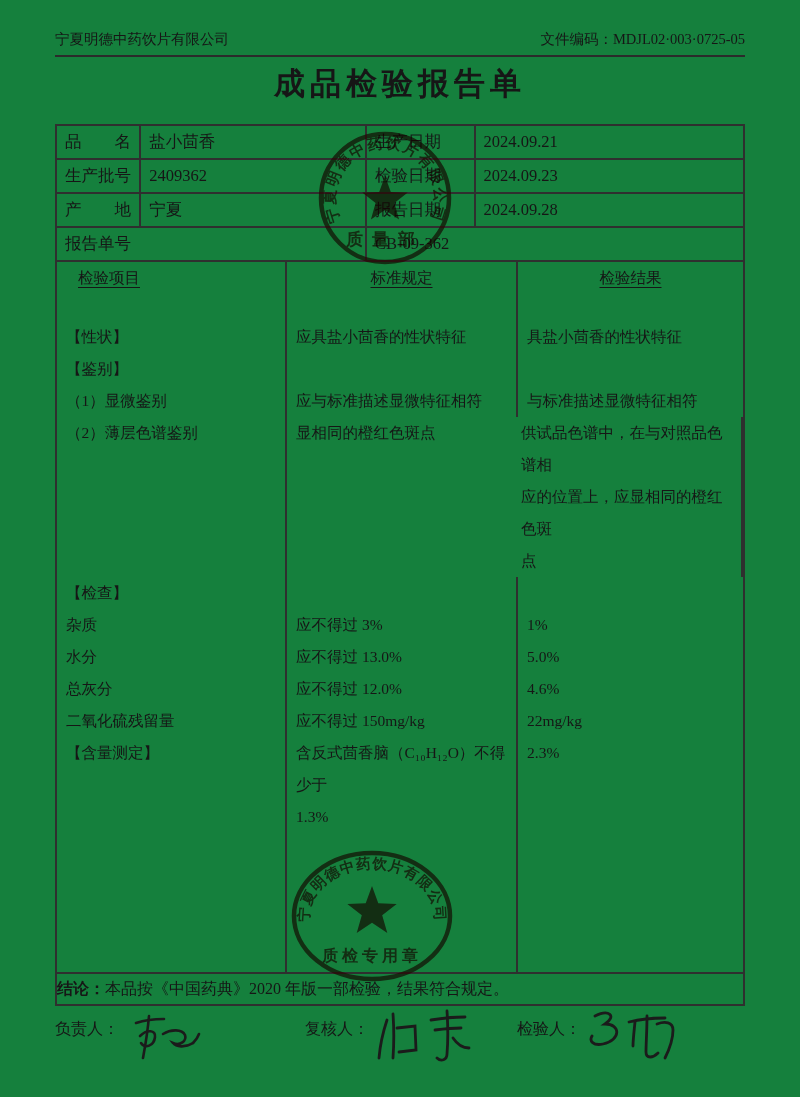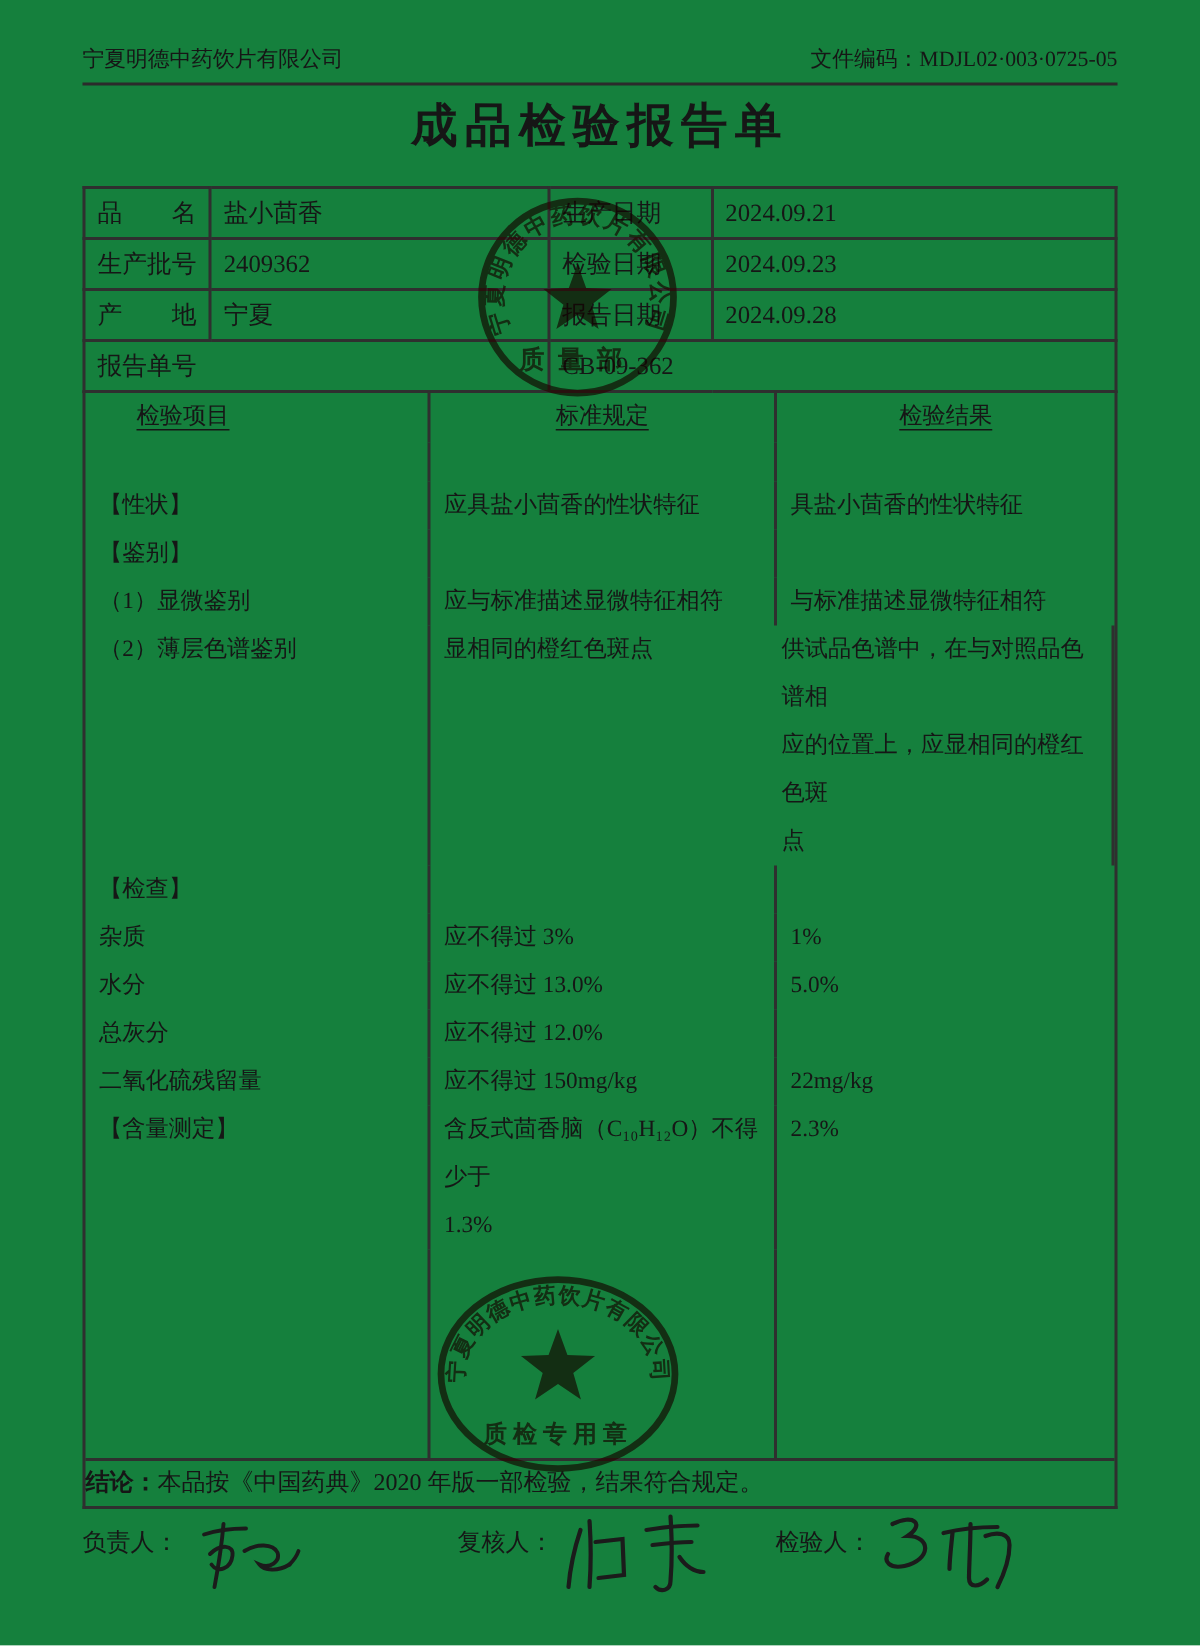--- a/index.html
+++ b/index.html
@@ -30,21 +30,21 @@
   
   .main-table { width:690px; border:2px solid #2f2f2f; border-top:none; margin-top:-1px; }
   .mt-row { display:flex; }
   .cell { padding:0 9px; font-size:15.5px; line-height:32px; white-space:pre-line; }
   .c1 { width:230px; border-right:2px solid #2f2f2f; }
   .c2 { width:231px; border-right:2px solid #2f2f2f; }
   .c3 { flex:1; }
   .mt-header { display:flex; height:34px; align-items:center; }
   .mt-header .cell { line-height:34px; white-space:nowrap; }
   .mt-header .c2, .mt-header .c3 { text-align:center; }
-  .mt-header .c1 { padding-left:34px; }
+  .mt-header .c1 { padding-left:21px; }
   .mt-header span { text-decoration:underline; text-underline-offset:4px; }
   .mt-body { display:flex; flex-direction:column; height:677px; padding-top:0; }
   .mt-body .spacer-row { height:26px; }
   .mt-row.filler { flex:1; }
   .conclusion { border-top:2px solid #2f2f2f; height:32px; line-height:30px;
     font-size:16px; padding:0 0; white-space:nowrap; }
   .conclusion b { font-weight:bold; }
 
   
   .sign-row { display:flex; margin-top:8px; font-size:16px; align-items:flex-start; }
@@ -146,20 +146,21 @@
           <div class="cell c3">1%</div>
         </div>
         <div class="mt-row">
           <div class="cell c1">水分</div>
           <div class="cell c2">应不得过 13.0%</div>
           <div class="cell c3">5.0%</div>
         </div>
         <div class="mt-row">
           <div class="cell c1">总灰分</div>
           <div class="cell c2">应不得过 12.0%</div>
+          <div class="cell c3">4.6%</div>
         </div>
         <div class="mt-row">
           <div class="cell c1">二氧化硫残留量</div>
           <div class="cell c2">应不得过 150mg/kg</div>
           <div class="cell c3">22mg/kg</div>
         </div>
         <div class="mt-row">
           <div class="cell c1">【含量测定】</div>
           <div class="cell c2">含反式茴香脑（C₁₀H₁₂O）不得少于
 1.3%</div>

